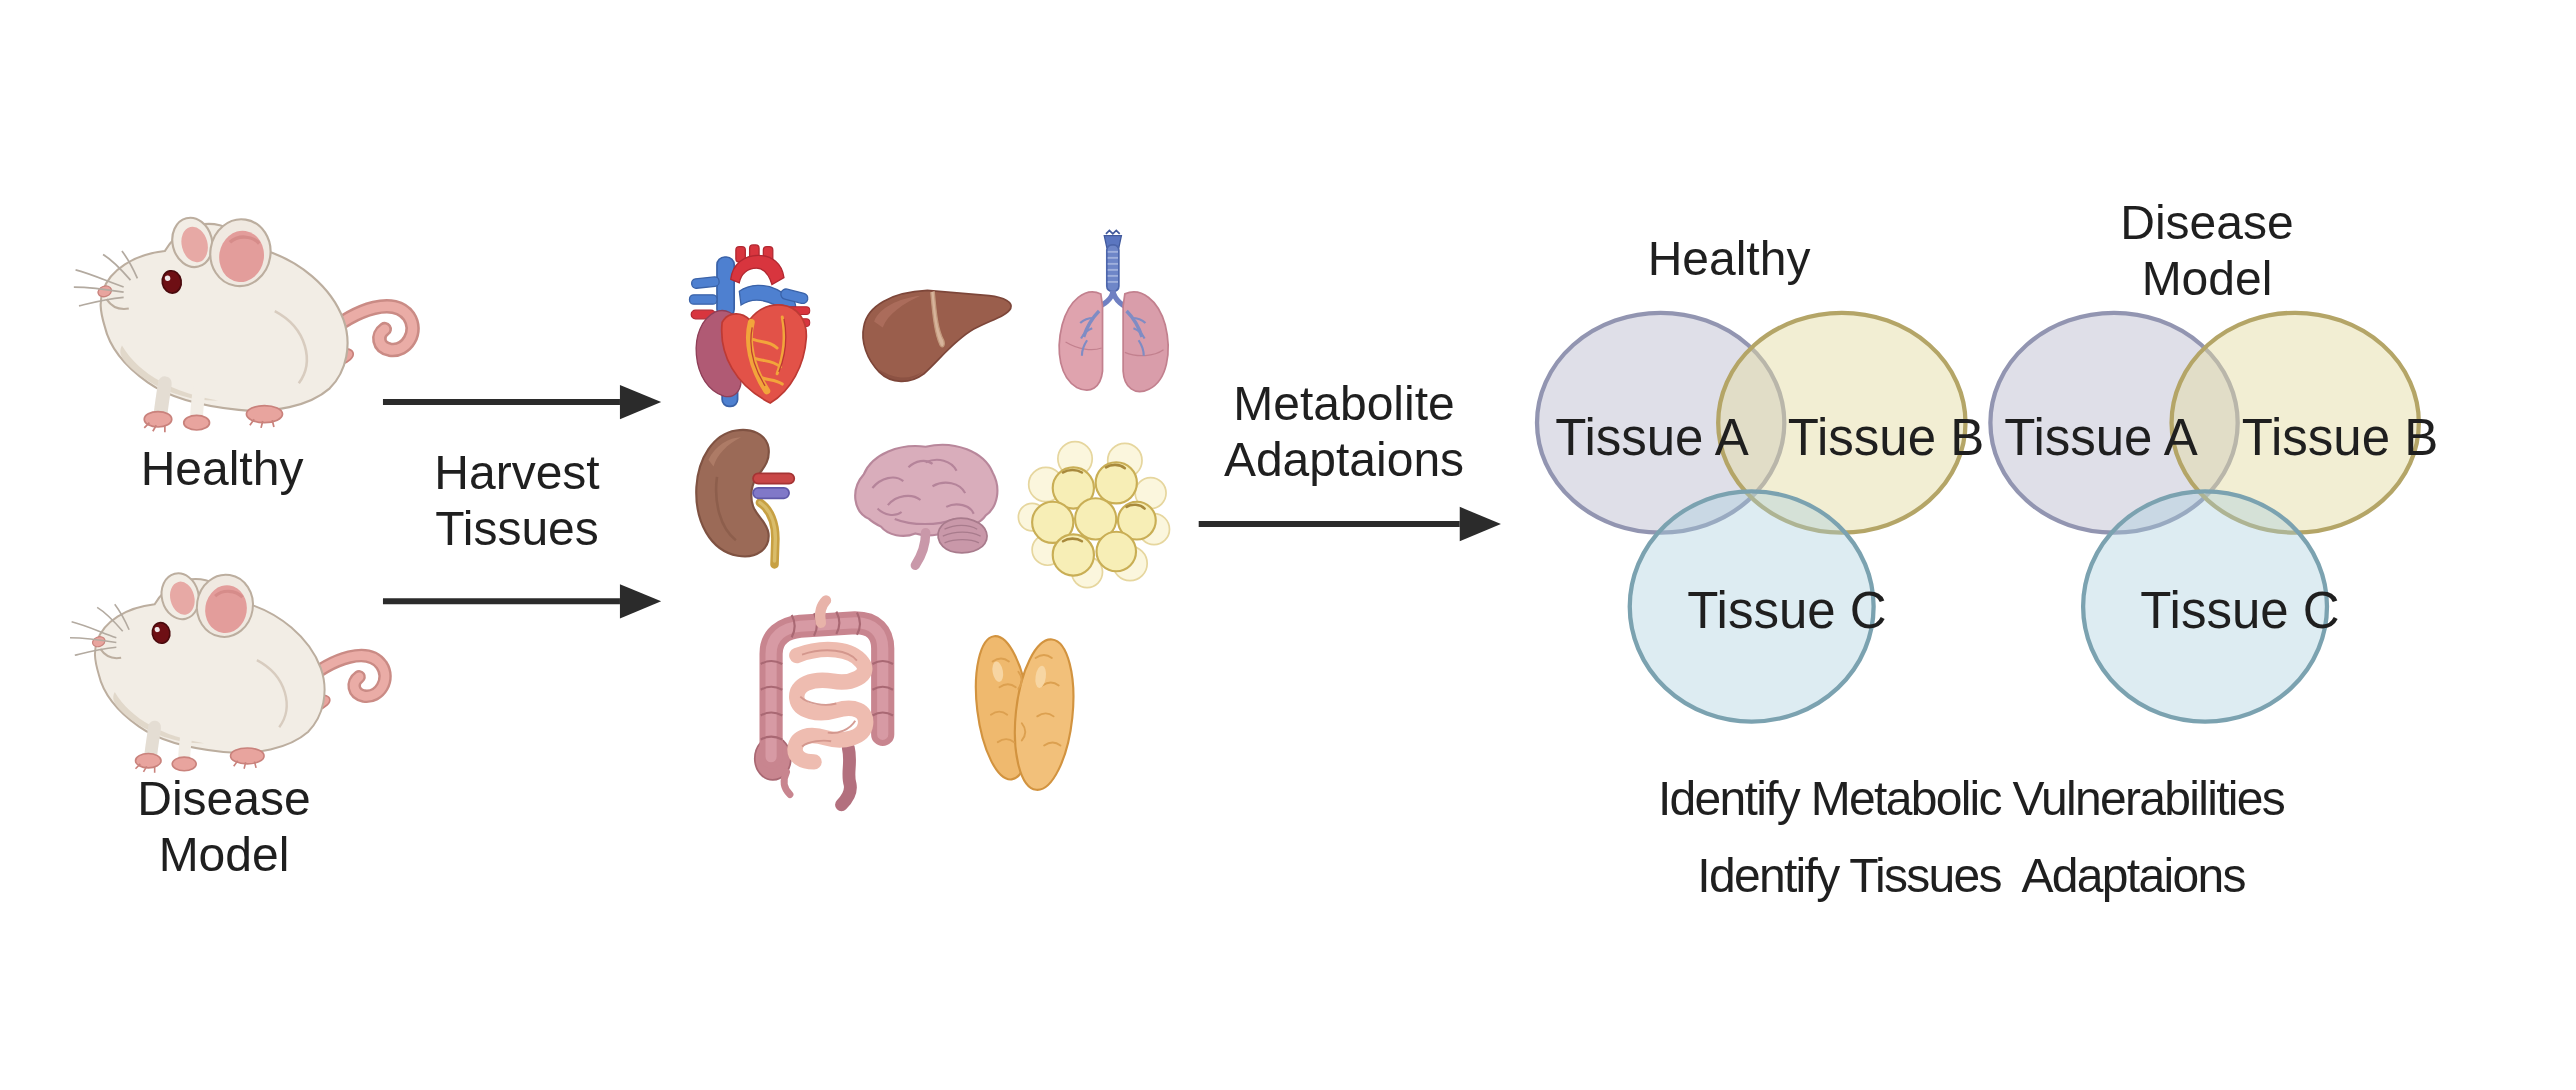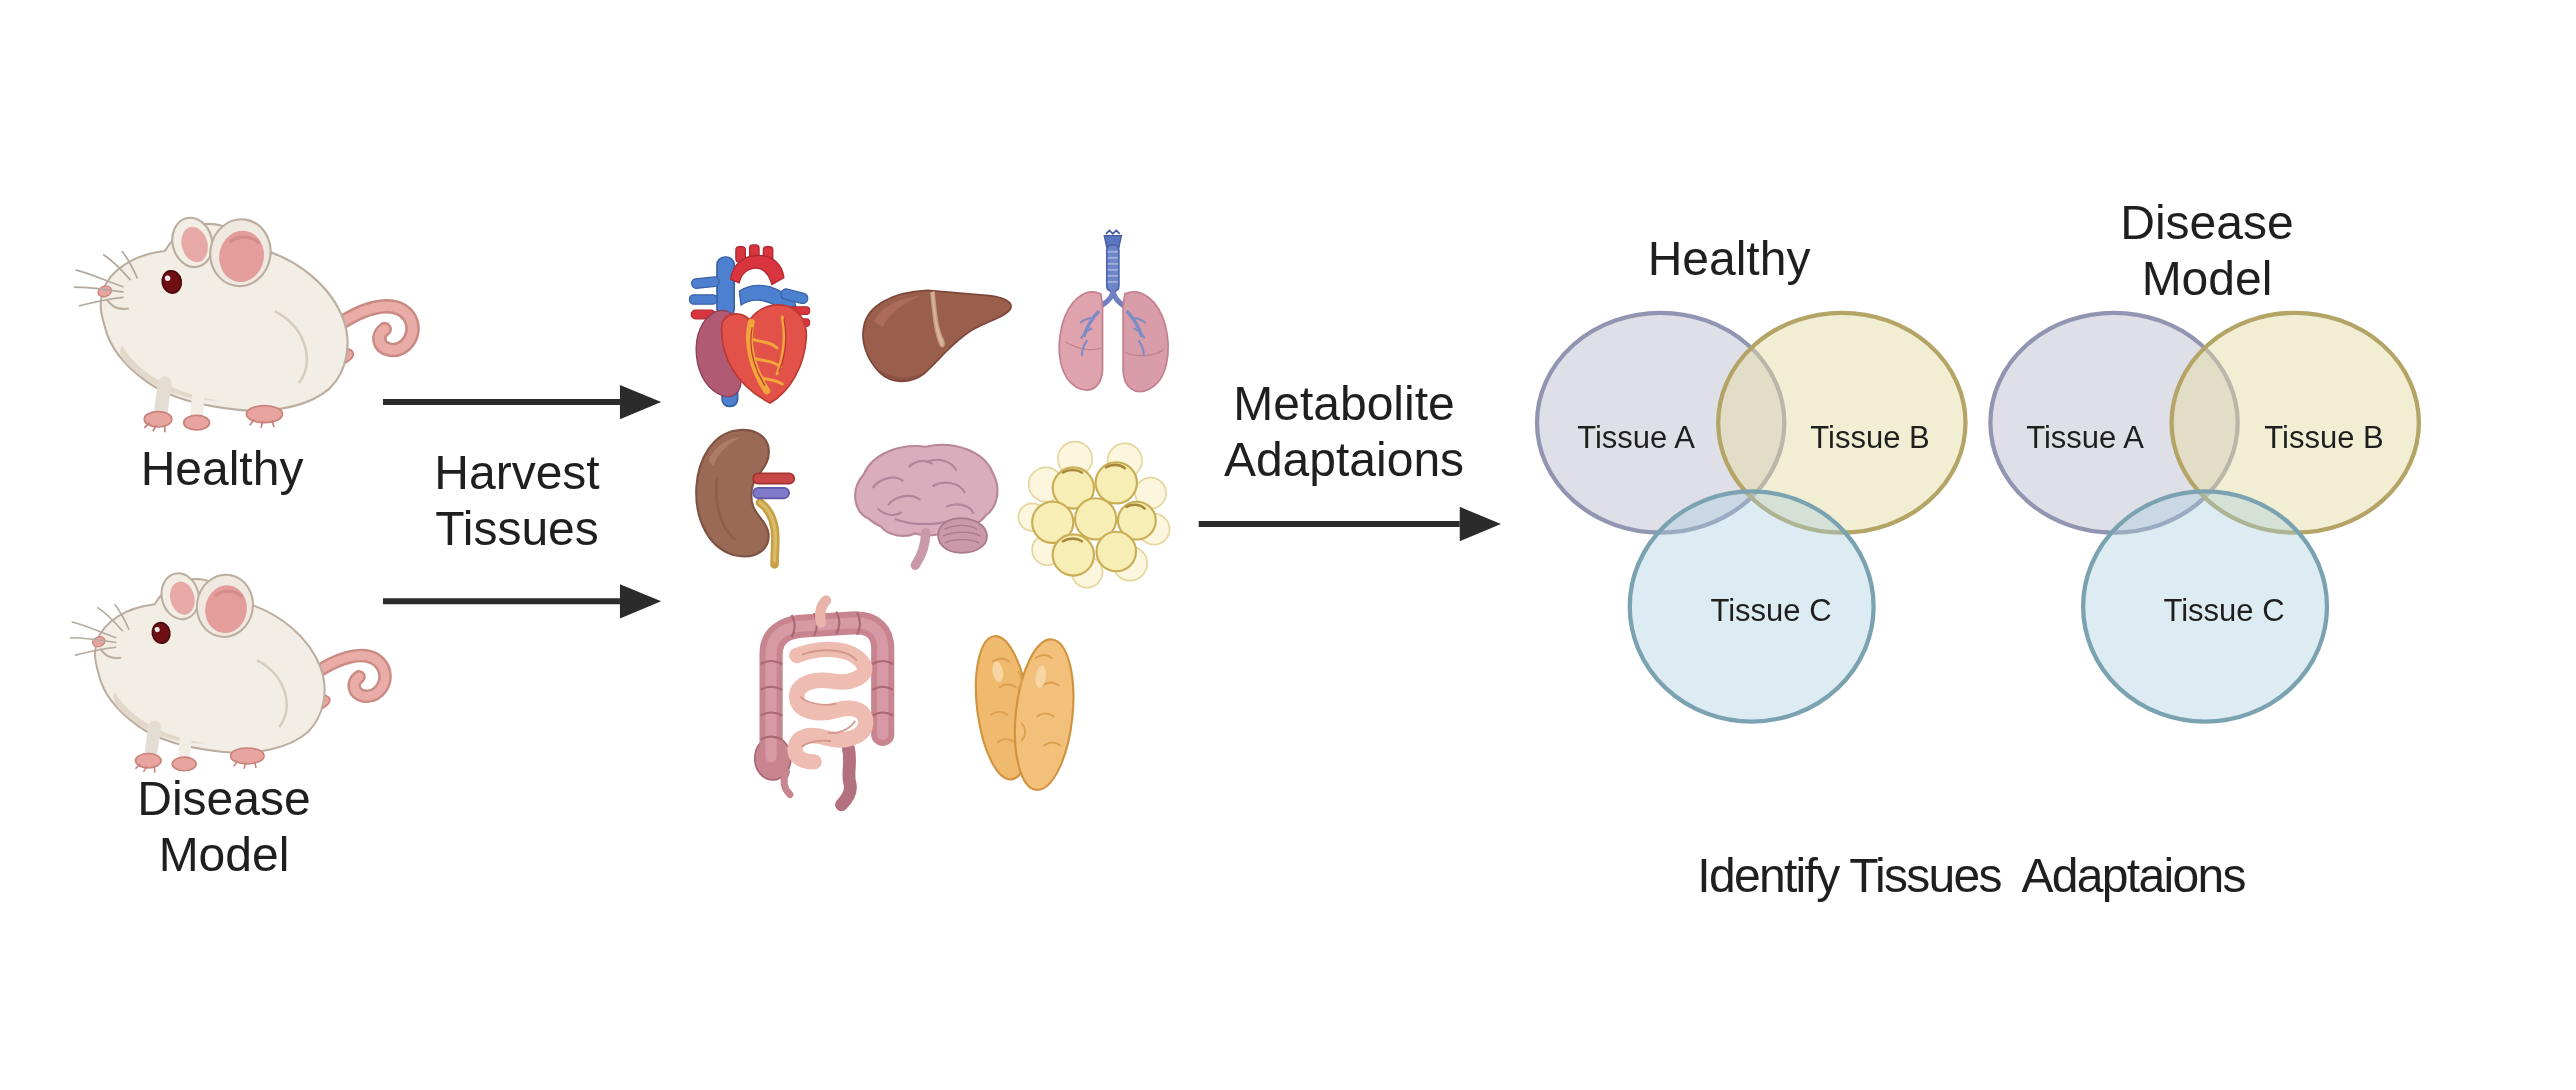--- a/index.html
+++ b/index.html
@@ -3,21 +3,21 @@
 <meta charset="utf-8">
 <style>
   html,body{margin:0;padding:0;background:#ffffff;}
   .canvas{position:relative;width:2576px;height:1091px;background:#ffffff;overflow:hidden;
           font-family:"Liberation Sans",sans-serif;color:#1f1f1f;}
   svg{overflow:visible;display:block;}
   .art{position:absolute;left:0;top:0;}
   .lbl{position:absolute;transform:translate(-50%,-50%);text-align:center;color:#1f1f1f;
        white-space:pre;line-height:1.12;}
   .f56{font-size:48px;}
-  .f48{font-size:31px;}
+  .f48{font-size:51px;margin-left:16px;}
   .two{line-height:56px;}
   .cond{font-size:48px;letter-spacing:-1.7px;}
 </style>
 </head>
 <body>
 
 <div class="canvas">
 
   <svg class="art" width="2576" height="1091" viewBox="0 0 3000 1270">
     <defs>
@@ -317,16 +317,17 @@
 Model</div>
 
   <div class="lbl f48" style="left:1636px;top:438px;">Tissue A</div>
   <div class="lbl f48" style="left:1870px;top:438px;">Tissue B</div>
   <div class="lbl f48" style="left:1771px;top:611px;">Tissue C</div>
 
   <div class="lbl f48" style="left:2085px;top:438px;">Tissue A</div>
   <div class="lbl f48" style="left:2324px;top:438px;">Tissue B</div>
   <div class="lbl f48" style="left:2224px;top:611px;">Tissue C</div>
 
+  <div class="lbl cond" style="left:1971px;top:799px;">Identify Metabolic Vulnerabilities</div>
   <div class="lbl cond" style="left:1971px;top:876px;">Identify Tissues  Adaptaions</div>
 
 </div>
 
 
 </body></html>

